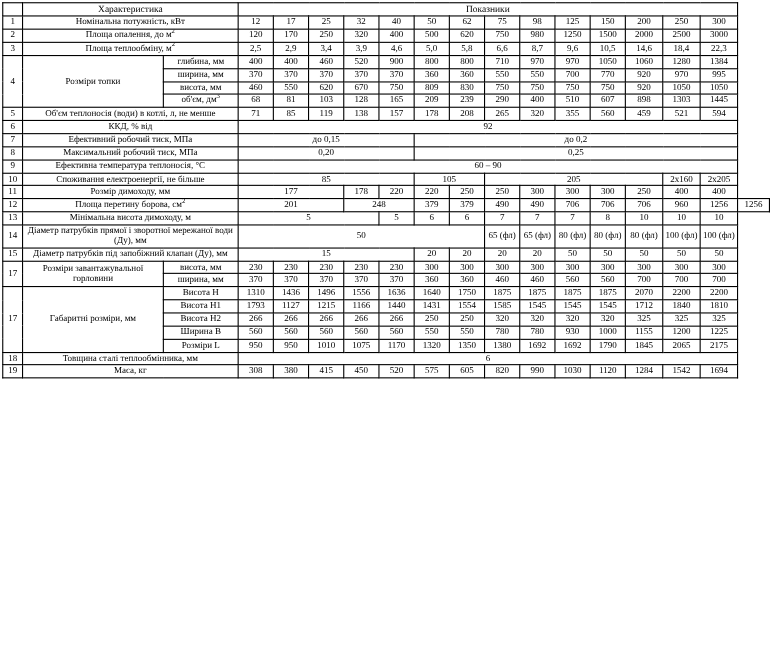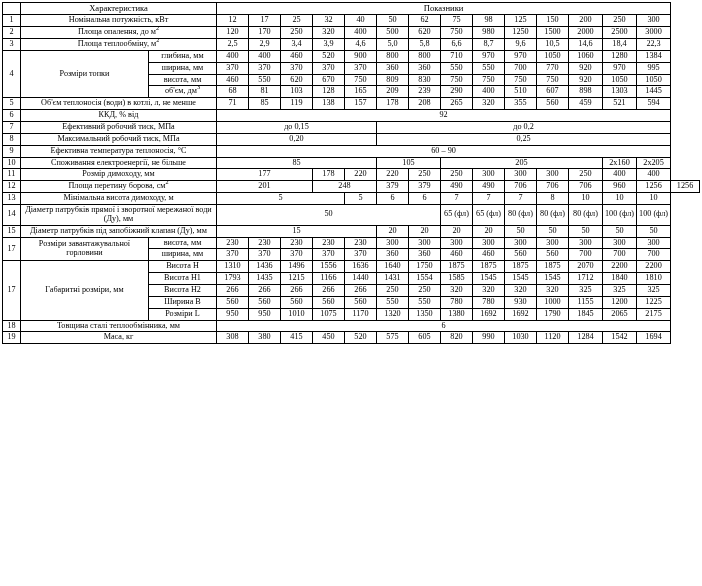--- a/index.html
+++ b/index.html
@@ -378,21 +378,21 @@
           <td class="datacell">1875</td>
           <td class="datacell">1875</td>
           <td class="datacell">1875</td>
           <td class="datacell">2070</td>
           <td class="datacell">2200</td>
           <td class="datacell">2200</td>
         </tr>
         <tr>
           <td class="sub">Висота Н1</td>
           <td class="datacell">1793</td>
-          <td class="datacell">1435</td>
+          <td class="datacell">1127</td>
           <td class="datacell">1215</td>
           <td class="datacell">1166</td>
           <td class="datacell">1440</td>
           <td class="datacell">1431</td>
           <td class="datacell">1554</td>
           <td class="datacell">1585</td>
           <td class="datacell">1545</td>
           <td class="datacell">1545</td>
           <td class="datacell">1545</td>
           <td class="datacell">1712</td>

